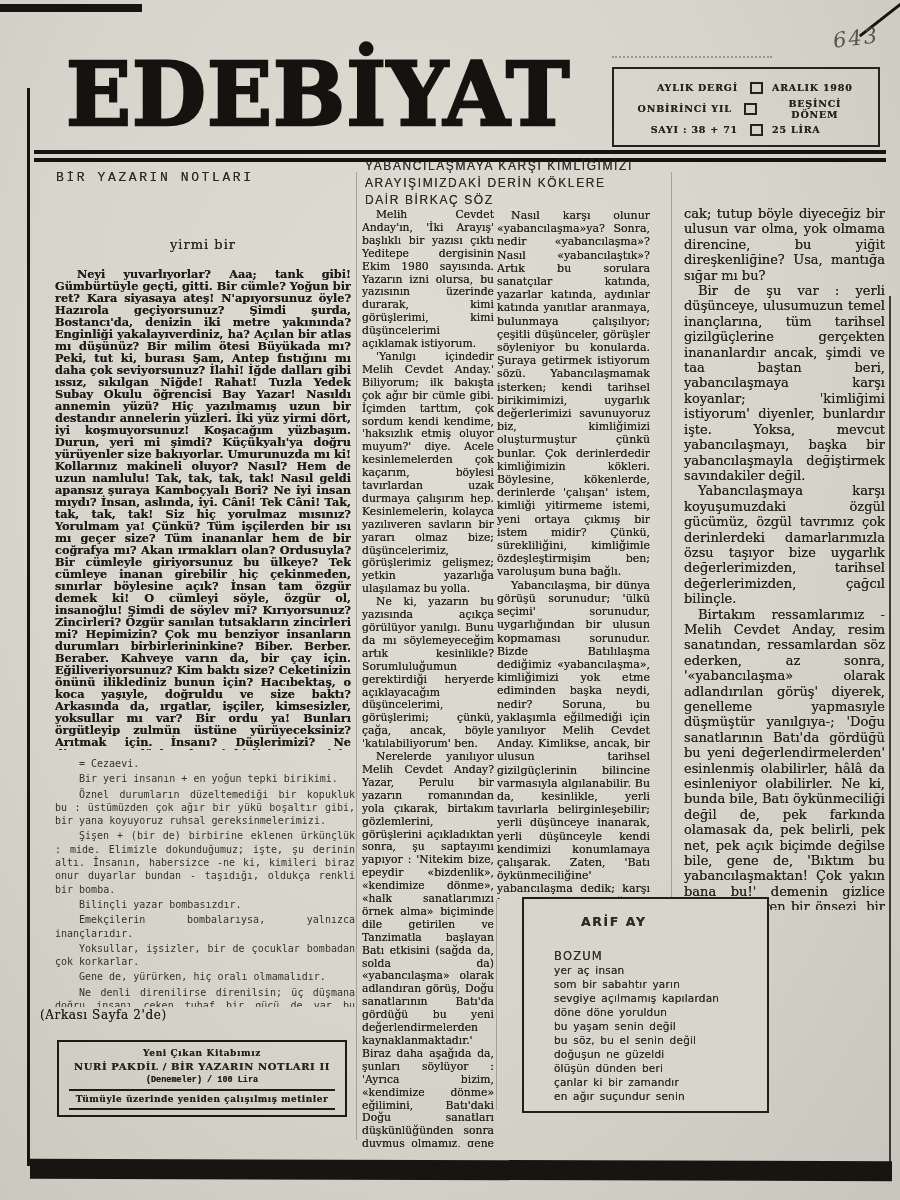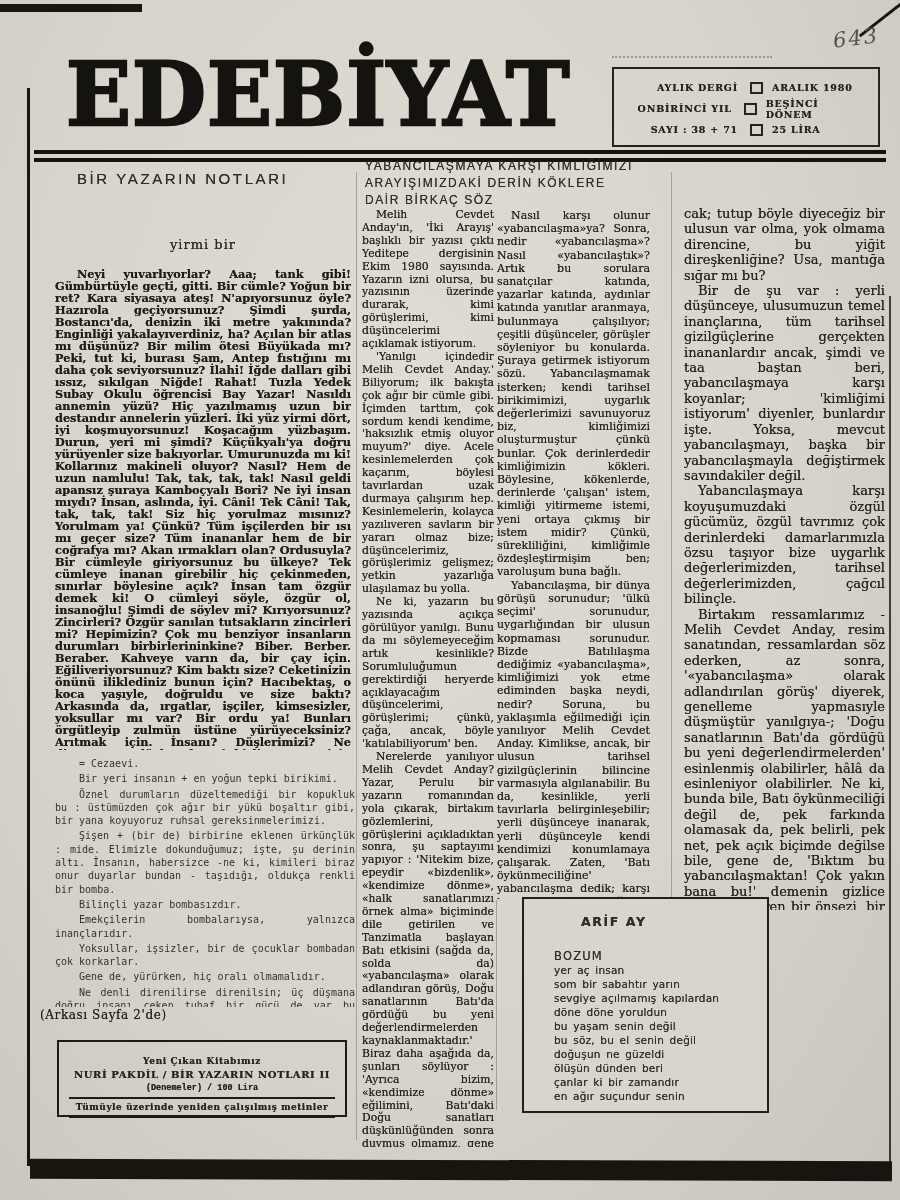--- a/index.html
+++ b/index.html
@@ -19,40 +19,40 @@
               font-weight:bold;color:#15130f;-webkit-text-stroke:2.5px #15130f;
               transform:scaleX(.97);transform-origin:left top;letter-spacing:1px;}
   .handwritten{position:absolute;left:833px;top:26px;font-style:italic;color:#57534a;
                font-size:21px;transform:rotate(-7deg);letter-spacing:2px;}
   .issue-box{position:absolute;left:612px;top:67px;width:268px;height:80px;
              border:2px solid #26231d;padding:8px 14px 6px 6px;}
   .ib-row{display:flex;align-items:center;height:21px;}
   .ib-label{width:118px;text-align:right;font-size:9.5px;font-weight:bold;
             letter-spacing:.8px;color:#26231d;}
   .ib-check{width:13px;height:12px;border:2px solid #26231d;margin:0 9px 0 12px;flex:none;}
-  .ib-value{font-size:9.5px;font-weight:bold;letter-spacing:.8px;color:#26231d;}
+  .ib-value{font-size:9.5px;font-weight:bold;letter-spacing:.8px;color:#26231d;text-align:center;}
   .dbl-rule{position:absolute;left:34px;width:852px;height:4px;background:#15130f;}
 
   
-  .kicker{position:absolute;left:56px;top:170px;font-family:Liberation Sans, sans-serif;
-          font-size:15px;letter-spacing:2.6px;color:#2f2c26;margin-left:21px;}
+  .kicker{position:absolute;left:56px;top:170px;font-family:Liberation Mono, monospace;
+          font-size:13px;letter-spacing:2.6px;color:#2f2c26;}
   .part-label{position:absolute;left:55px;top:237px;width:296px;text-align:center;
               font-size:13px;letter-spacing:1px;color:#282520;}
   .lead-col{position:absolute;left:55px;top:268px;width:296px;height:482px;overflow:hidden;
             font-size:11.3px;font-weight:bold;line-height:12px;text-align:justify;color:#1f1c17;}
   .lead-col p{margin:0;text-indent:22px;}
   .tw-col{position:absolute;left:55px;top:757px;width:300px;height:250px;overflow:hidden;
           font-family:"DejaVu Sans Mono",monospace;font-size:10px;line-height:13.3px;
           color:#35322c;text-align:justify;}
   .tw-col p{margin:0 0 2px 0;text-indent:24px;}
   .tw-col p.flush{text-indent:24px;}
   .cont-note{position:absolute;left:40px;top:1008px;font-size:12px;font-weight:normal;
              letter-spacing:.6px;color:#221f1a;}
   .ad-box{position:absolute;left:57px;top:1040px;width:290px;height:77px;
-          border:2px solid #1d1b16;text-align:center;padding-top:14px;color:#26231d;}
+          border:2px solid #1d1b16;text-align:center;padding-top:6px;color:#26231d;}
   .ad-box .l1{font-size:9px;font-weight:bold;letter-spacing:.6px;}
   .ad-box .l2{font-size:10px;font-weight:bold;letter-spacing:.6px;margin-top:3px;}
   .ad-box .l3{font-size:8.5px;font-weight:bold;margin-top:3px;font-family:Liberation Mono, monospace;}
   .ad-hr{border:0;border-top:2px solid #1d1b16;margin:4px 10px 0 10px;}
   .ad-box .l4{font-size:9px;font-weight:bold;letter-spacing:.5px;margin-top:3px;}
 
   
   .art-head{position:absolute;left:365px;top:158px;font-family:"Liberation Sans",sans-serif;
             font-size:12px;letter-spacing:1.6px;line-height:17px;color:#2f2c26;}
   .colA{position:absolute;left:362px;top:209px;width:132px;height:938px;overflow:hidden;

